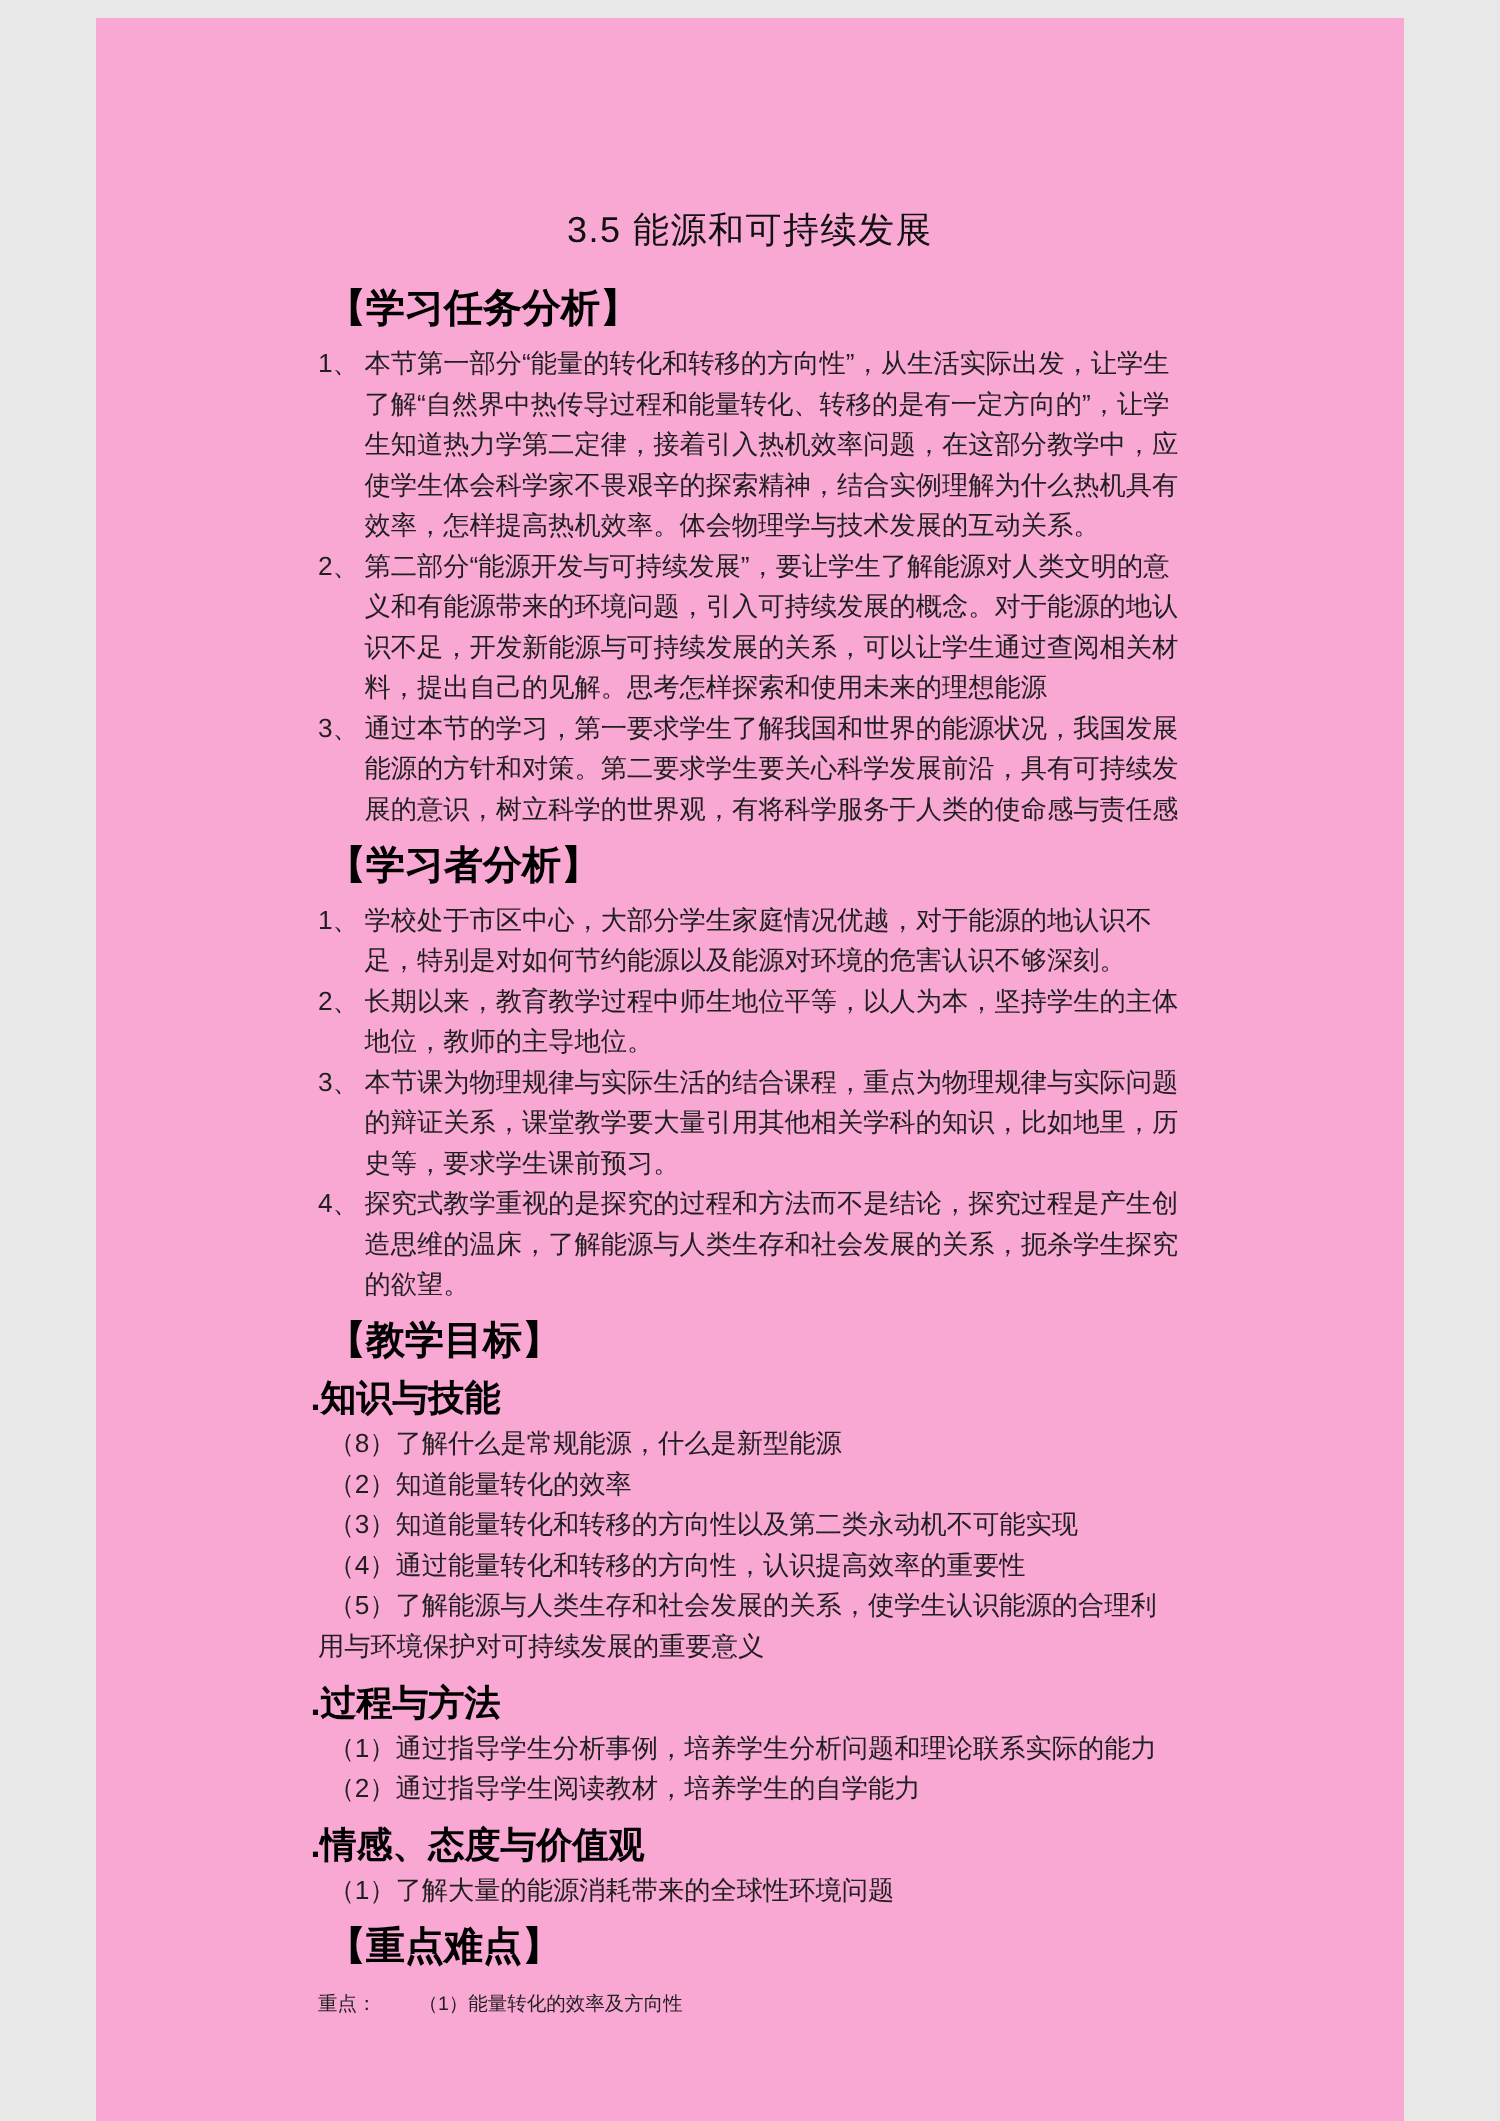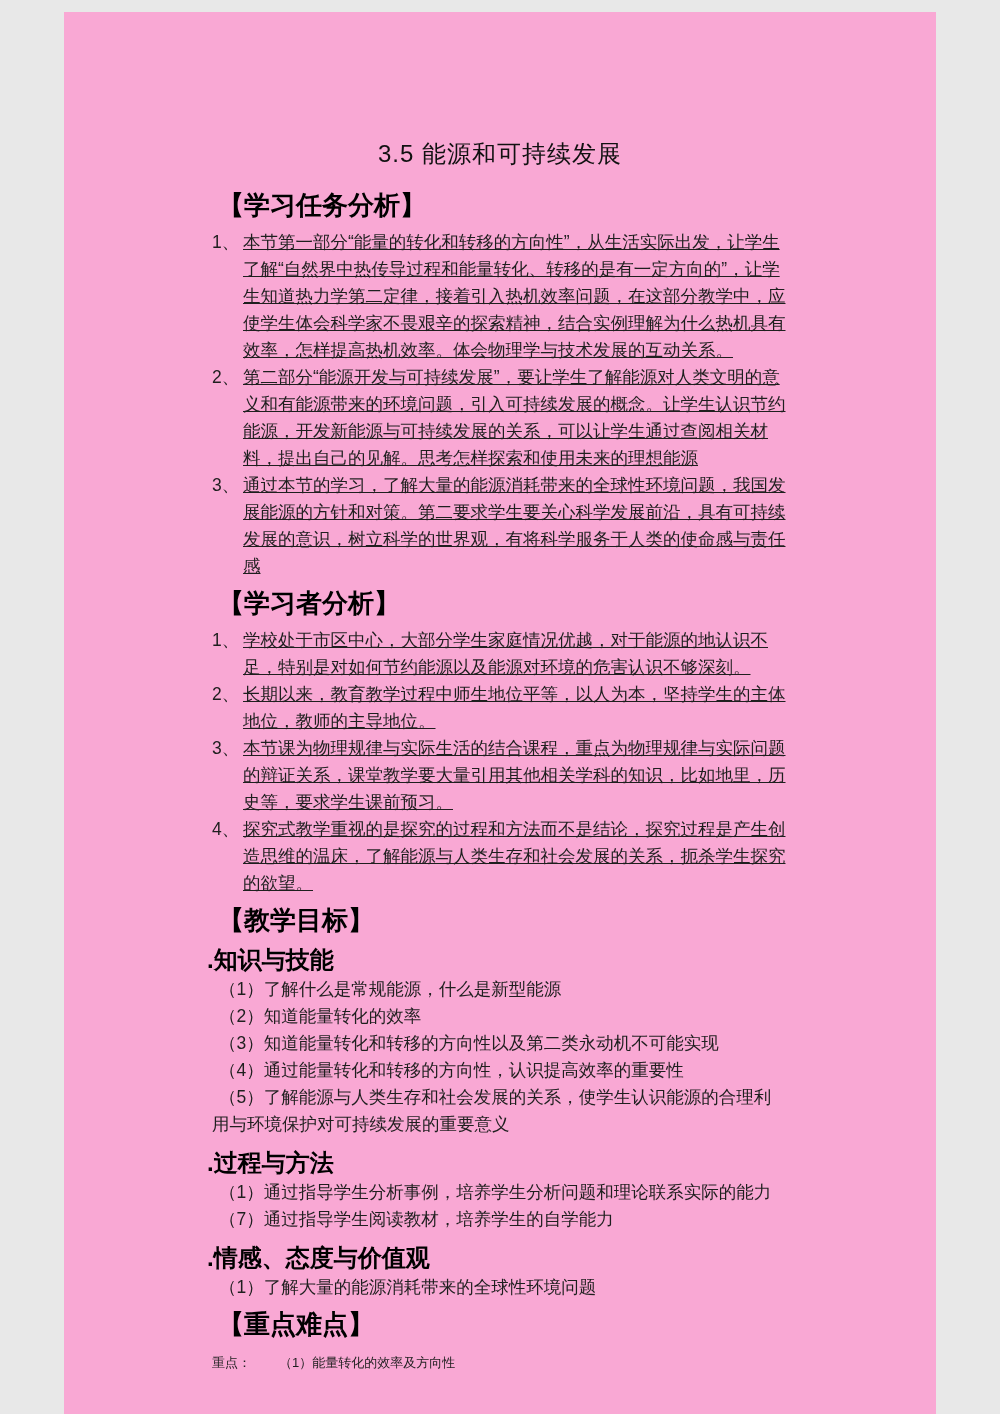--- a/index.html
+++ b/index.html
@@ -33,21 +33,21 @@
     line-height: 30px;
   }
   .nlist { margin: 0; }
   .li {
     display: flex;
     font-size: 17.5px;
     line-height: 27px;
     color: #1f1f1f;
   }
   .num { flex: 0 0 31px; width: 31px; }
-  .txt { flex: 1; text-decoration: underline; }
+  .txt { flex: 1; }
   .sub-title {
     font-size: 24px;
     font-weight: 700;
     color: #000000;
     margin: 12px 0 4px -5px;
     line-height: 25px;
   }
   .pt {
     font-size: 17.5px;
     line-height: 27px;
@@ -72,25 +72,25 @@
   <h1 class="doc-title">3.5 能源和可持续发展</h1>
 
   <h2 class="sec-h">【学习任务分析】</h2>
   <div class="nlist">
     <div class="li">
       <span class="num">1、</span>
       <span class="txt">本节第一部分“能量的转化和转移的方向性”，从生活实际出发，让学生了解“自然界中热传导过程和能量转化、转移的是有一定方向的”，让学生知道热力学第二定律，接着引入热机效率问题，在这部分教学中，应使学生体会科学家不畏艰辛的探索精神，结合实例理解为什么热机具有效率，怎样提高热机效率。体会物理学与技术发展的互动关系。</span>
     </div>
     <div class="li">
       <span class="num">2、</span>
-      <span class="txt">第二部分“能源开发与可持续发展”，要让学生了解能源对人类文明的意义和有能源带来的环境问题，引入可持续发展的概念。让学生认识节约能源，开发新能源与可持续发展的关系，可以让学生通过查阅相关材料，提出自己的见解。思考怎样探索和使用未来的理想能源</span>
+      <span class="txt">第二部分“能源开发与可持续发展”，要让学生了解能源对人类文明的意义和有能源带来的环境问题，引入可持续发展的概念。对于能源的地认识不足，开发新能源与可持续发展的关系，可以让学生通过查阅相关材料，提出自己的见解。思考怎样探索和使用未来的理想能源</span>
     </div>
     <div class="li">
       <span class="num">3、</span>
-      <span class="txt">通过本节的学习，了解大量的能源消耗带来的全球性环境问题，我国发展能源的方针和对策。第二要求学生要关心科学发展前沿，具有可持续发展的意识，树立科学的世界观，有将科学服务于人类的使命感与责任感</span>
+      <span class="txt">通过本节的学习，第一要求学生了解我国和世界的能源状况，我国发展能源的方针和对策。第二要求学生要关心科学发展前沿，具有可持续发展的意识，树立科学的世界观，有将科学服务于人类的使命感与责任感</span>
     </div>
   </div>
 
   <h2 class="sec-h">【学习者分析】</h2>
   <div class="nlist">
     <div class="li">
       <span class="num">1、</span>
       <span class="txt">学校处于市区中心，大部分学生家庭情况优越，对于能源的地认识不足，特别是对如何节约能源以及能源对环境的危害认识不够深刻。</span>
     </div>
     <div class="li">
@@ -103,29 +103,29 @@
     </div>
     <div class="li">
       <span class="num">4、</span>
       <span class="txt">探究式教学重视的是探究的过程和方法而不是结论，探究过程是产生创造思维的温床，了解能源与人类生存和社会发展的关系，扼杀学生探究的欲望。</span>
     </div>
   </div>
 
   <h2 class="sec-h">【教学目标】</h2>
 
   <div class="sub-title">.知识与技能</div>
-  <p class="pt">（1）了解什么是常规能源，什么是新型能源</p>
+  <p class="pt">（8）了解什么是常规能源，什么是新型能源</p>
   <p class="pt">（2）知道能量转化的效率</p>
   <p class="pt">（3）知道能量转化和转移的方向性以及第二类永动机不可能实现</p>
   <p class="pt">（4）通过能量转化和转移的方向性，认识提高效率的重要性</p>
   <p class="pt">（5）了解能源与人类生存和社会发展的关系，使学生认识能源的合理利用与环境保护对可持续发展的重要意义</p>
 
   <div class="sub-title">.过程与方法</div>
   <p class="pt">（1）通过指导学生分析事例，培养学生分析问题和理论联系实际的能力</p>
-  <p class="pt">（7）通过指导学生阅读教材，培养学生的自学能力</p>
+  <p class="pt">（2）通过指导学生阅读教材，培养学生的自学能力</p>
 
   <div class="sub-title">.情感、态度与价值观</div>
   <p class="pt">（1）了解大量的能源消耗带来的全球性环境问题</p>
 
   <h2 class="sec-h">【重点难点】</h2>
   <div class="focus-row">
     <span class="focus-label">重点：</span>
     <span class="focus-text">（1）能量转化的效率及方向性</span>
   </div>
 

